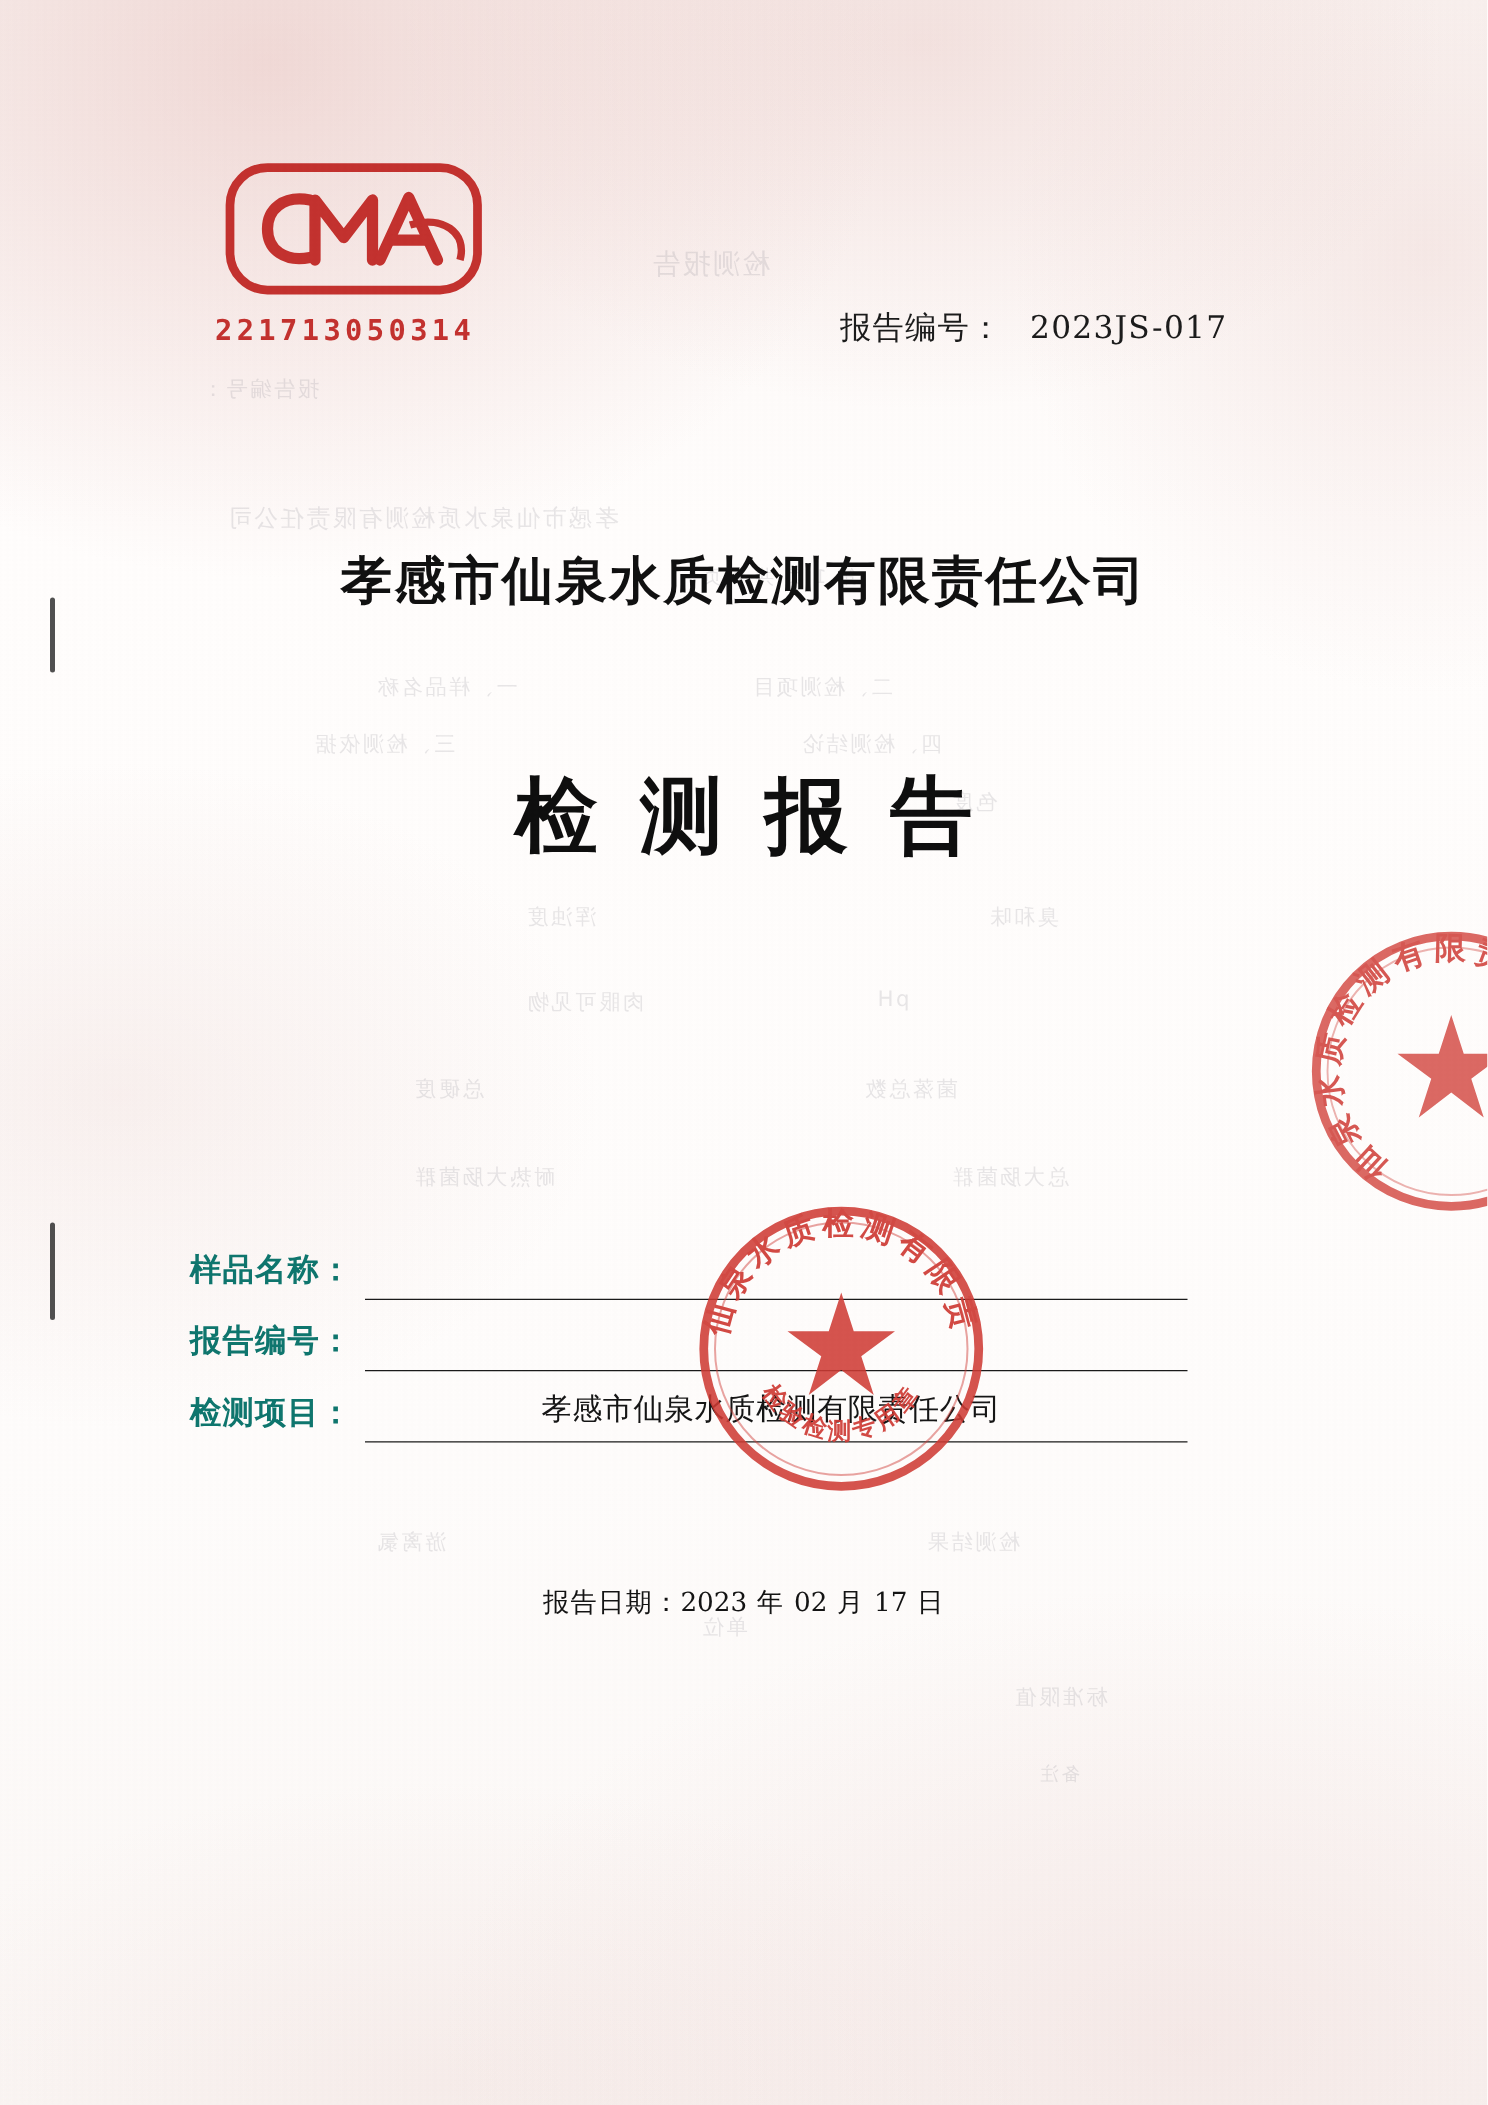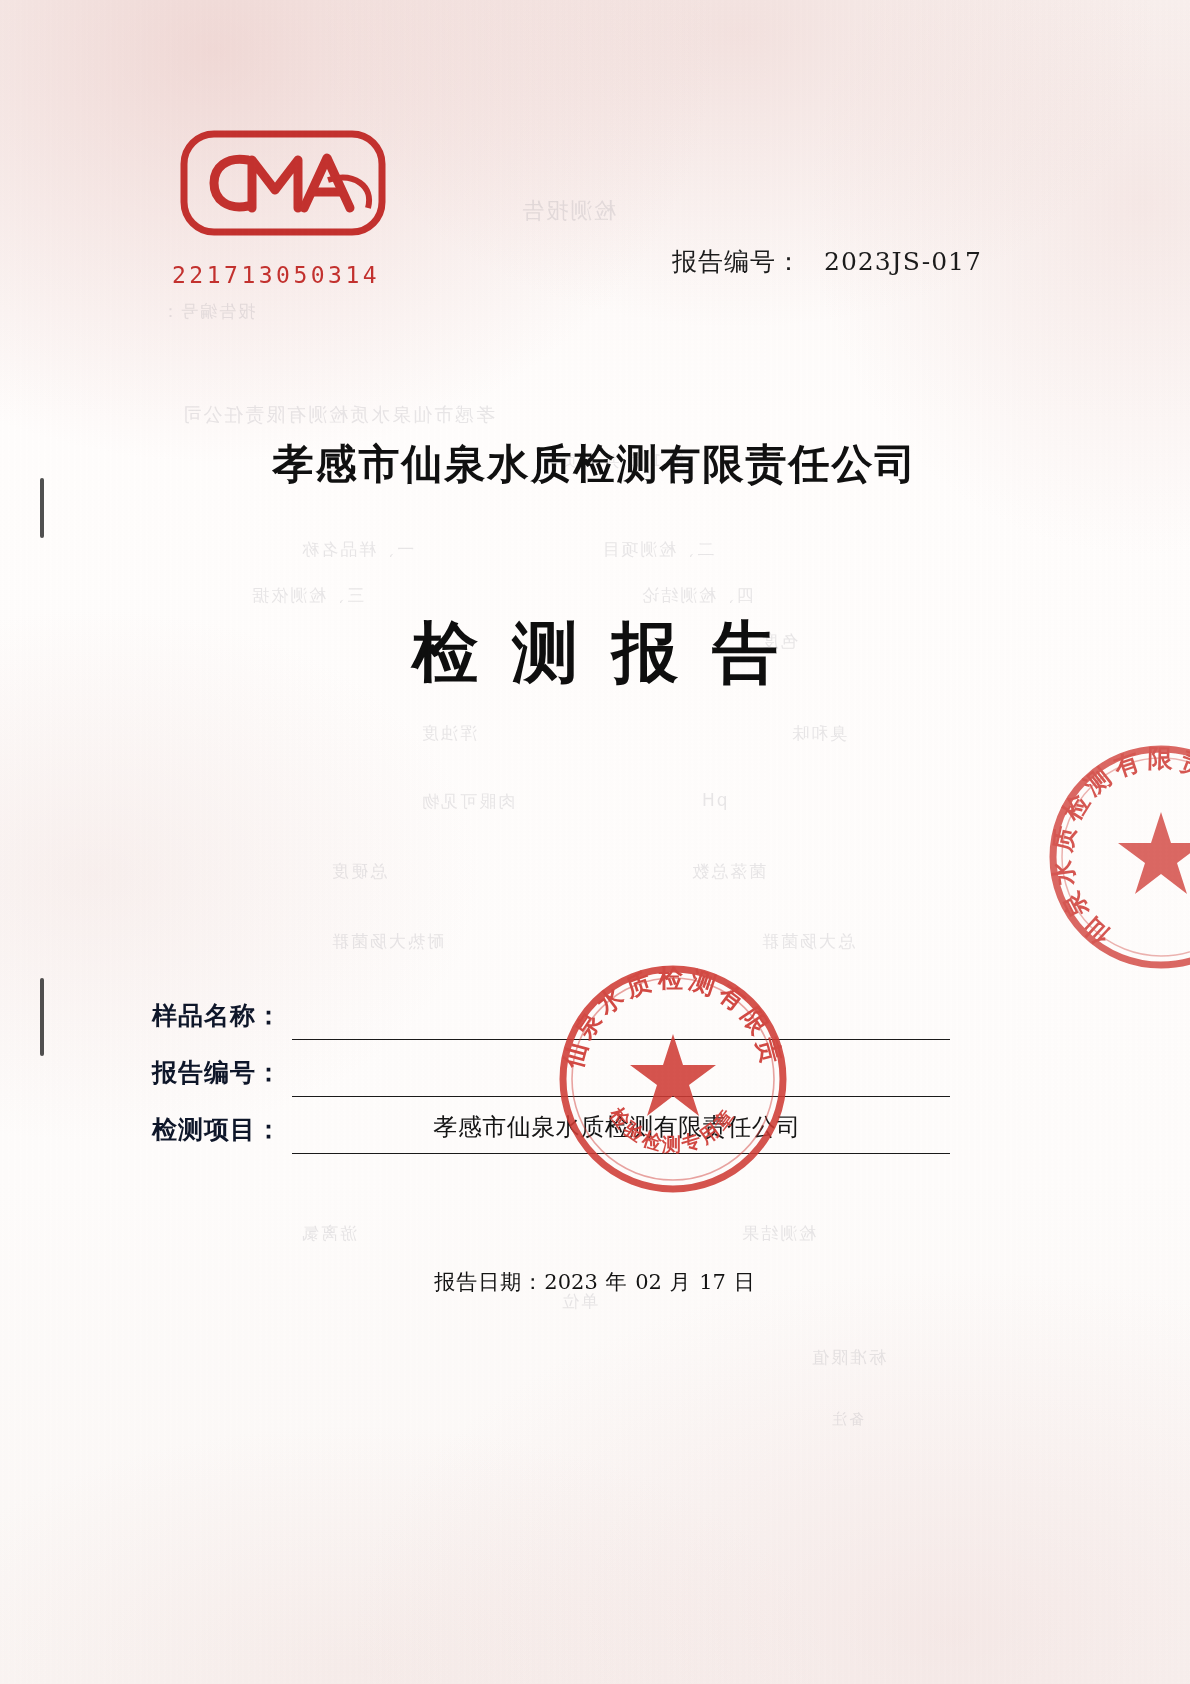--- a/index.html
+++ b/index.html
@@ -64,22 +64,21 @@
   }
   .ma-stamp svg { display: block; }
   .ma-number {
     position: absolute;
     left: 172px;
     top: 252px;
     color: #c3322f;
     font-family: "DejaVu Sans Mono", monospace;
     font-size: 23px;
     letter-spacing: 3.5px;
-    font-weight: 400;
-    margin-top: 10px;
+    font-weight: 700;
   }
 
   
   .report-no {
     position: absolute;
     left: 672px;
     top: 200px;
     font-size: 25px;
     color: #1c1c1c;
     font-family: "DejaVu Serif", "Liberation Serif", serif;
@@ -131,21 +130,21 @@
   .field-row {
     position: relative;
     height: 57px;
   }
   .field-label {
     position: absolute;
     left: 0;
     top: 4px;
     font-size: 25px;
     font-weight: 700;
-    color: #0f172a;
+    color: #0f766e;
     letter-spacing: 1px;
     white-space: nowrap;
     font-family: "DejaVu Sans", sans-serif;
   }
   .field-value {
     position: absolute;
     left: 140px;
     right: 0;
     top: 2px;
     text-align: center;

